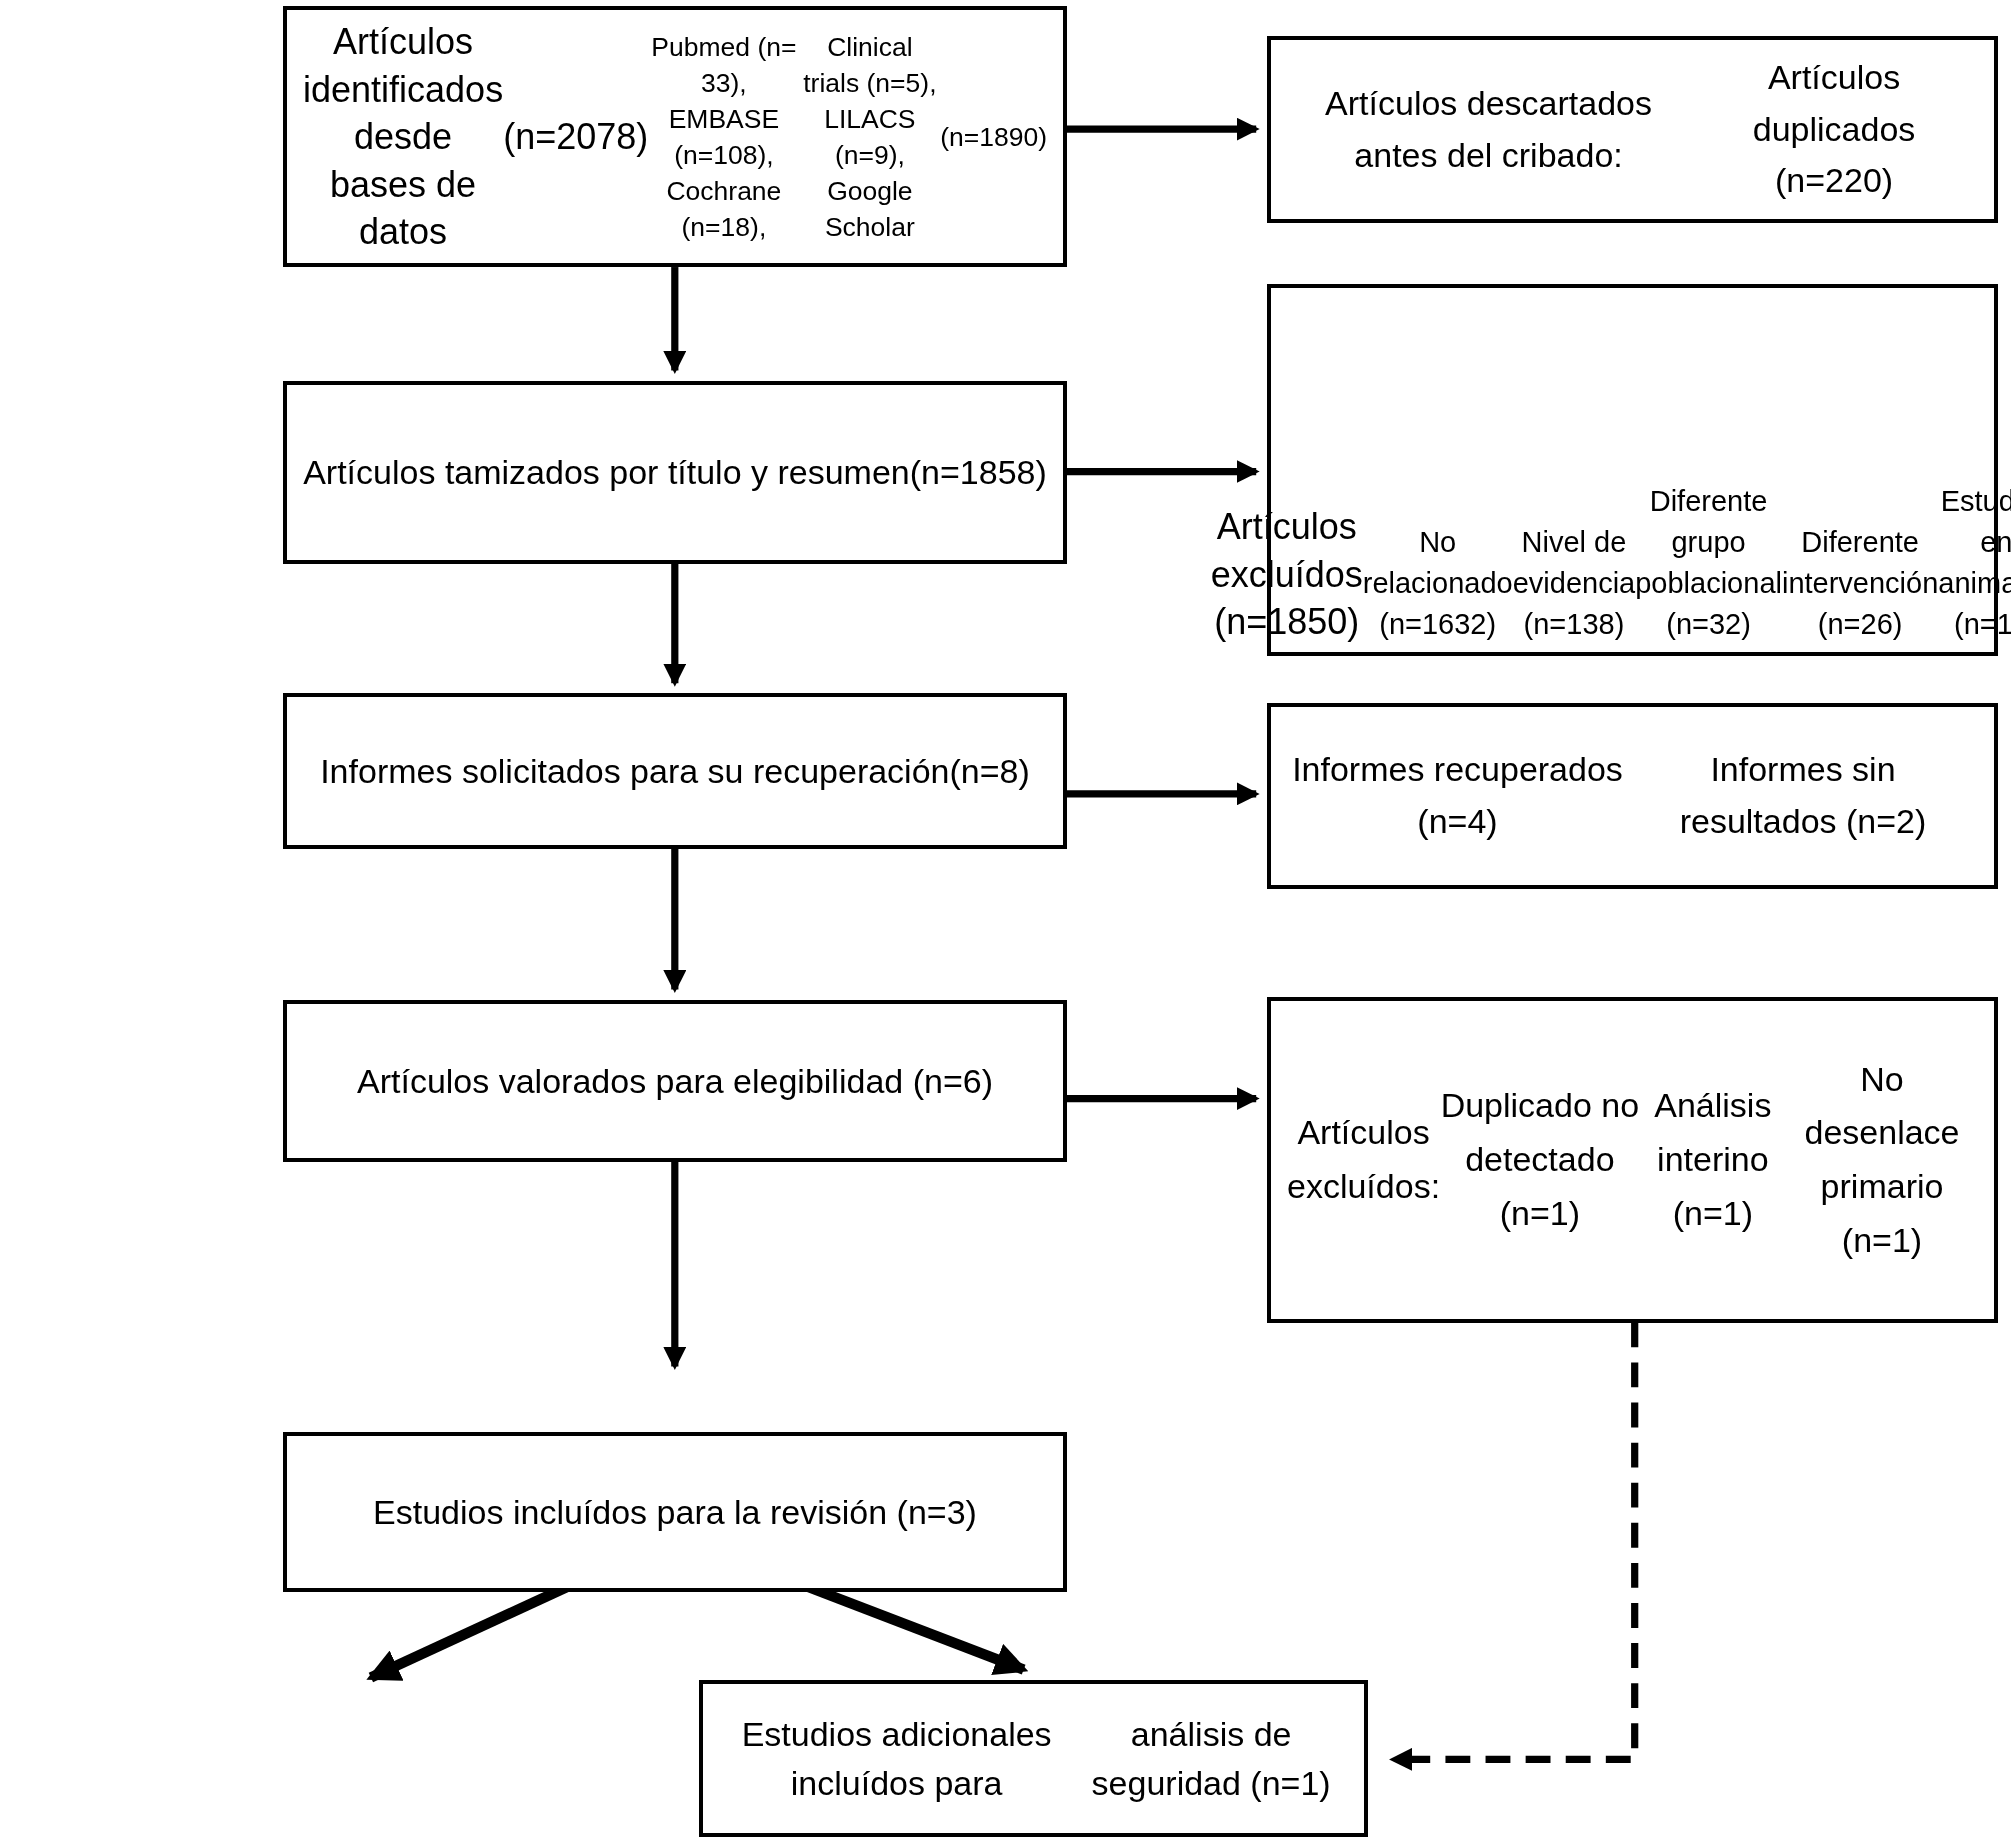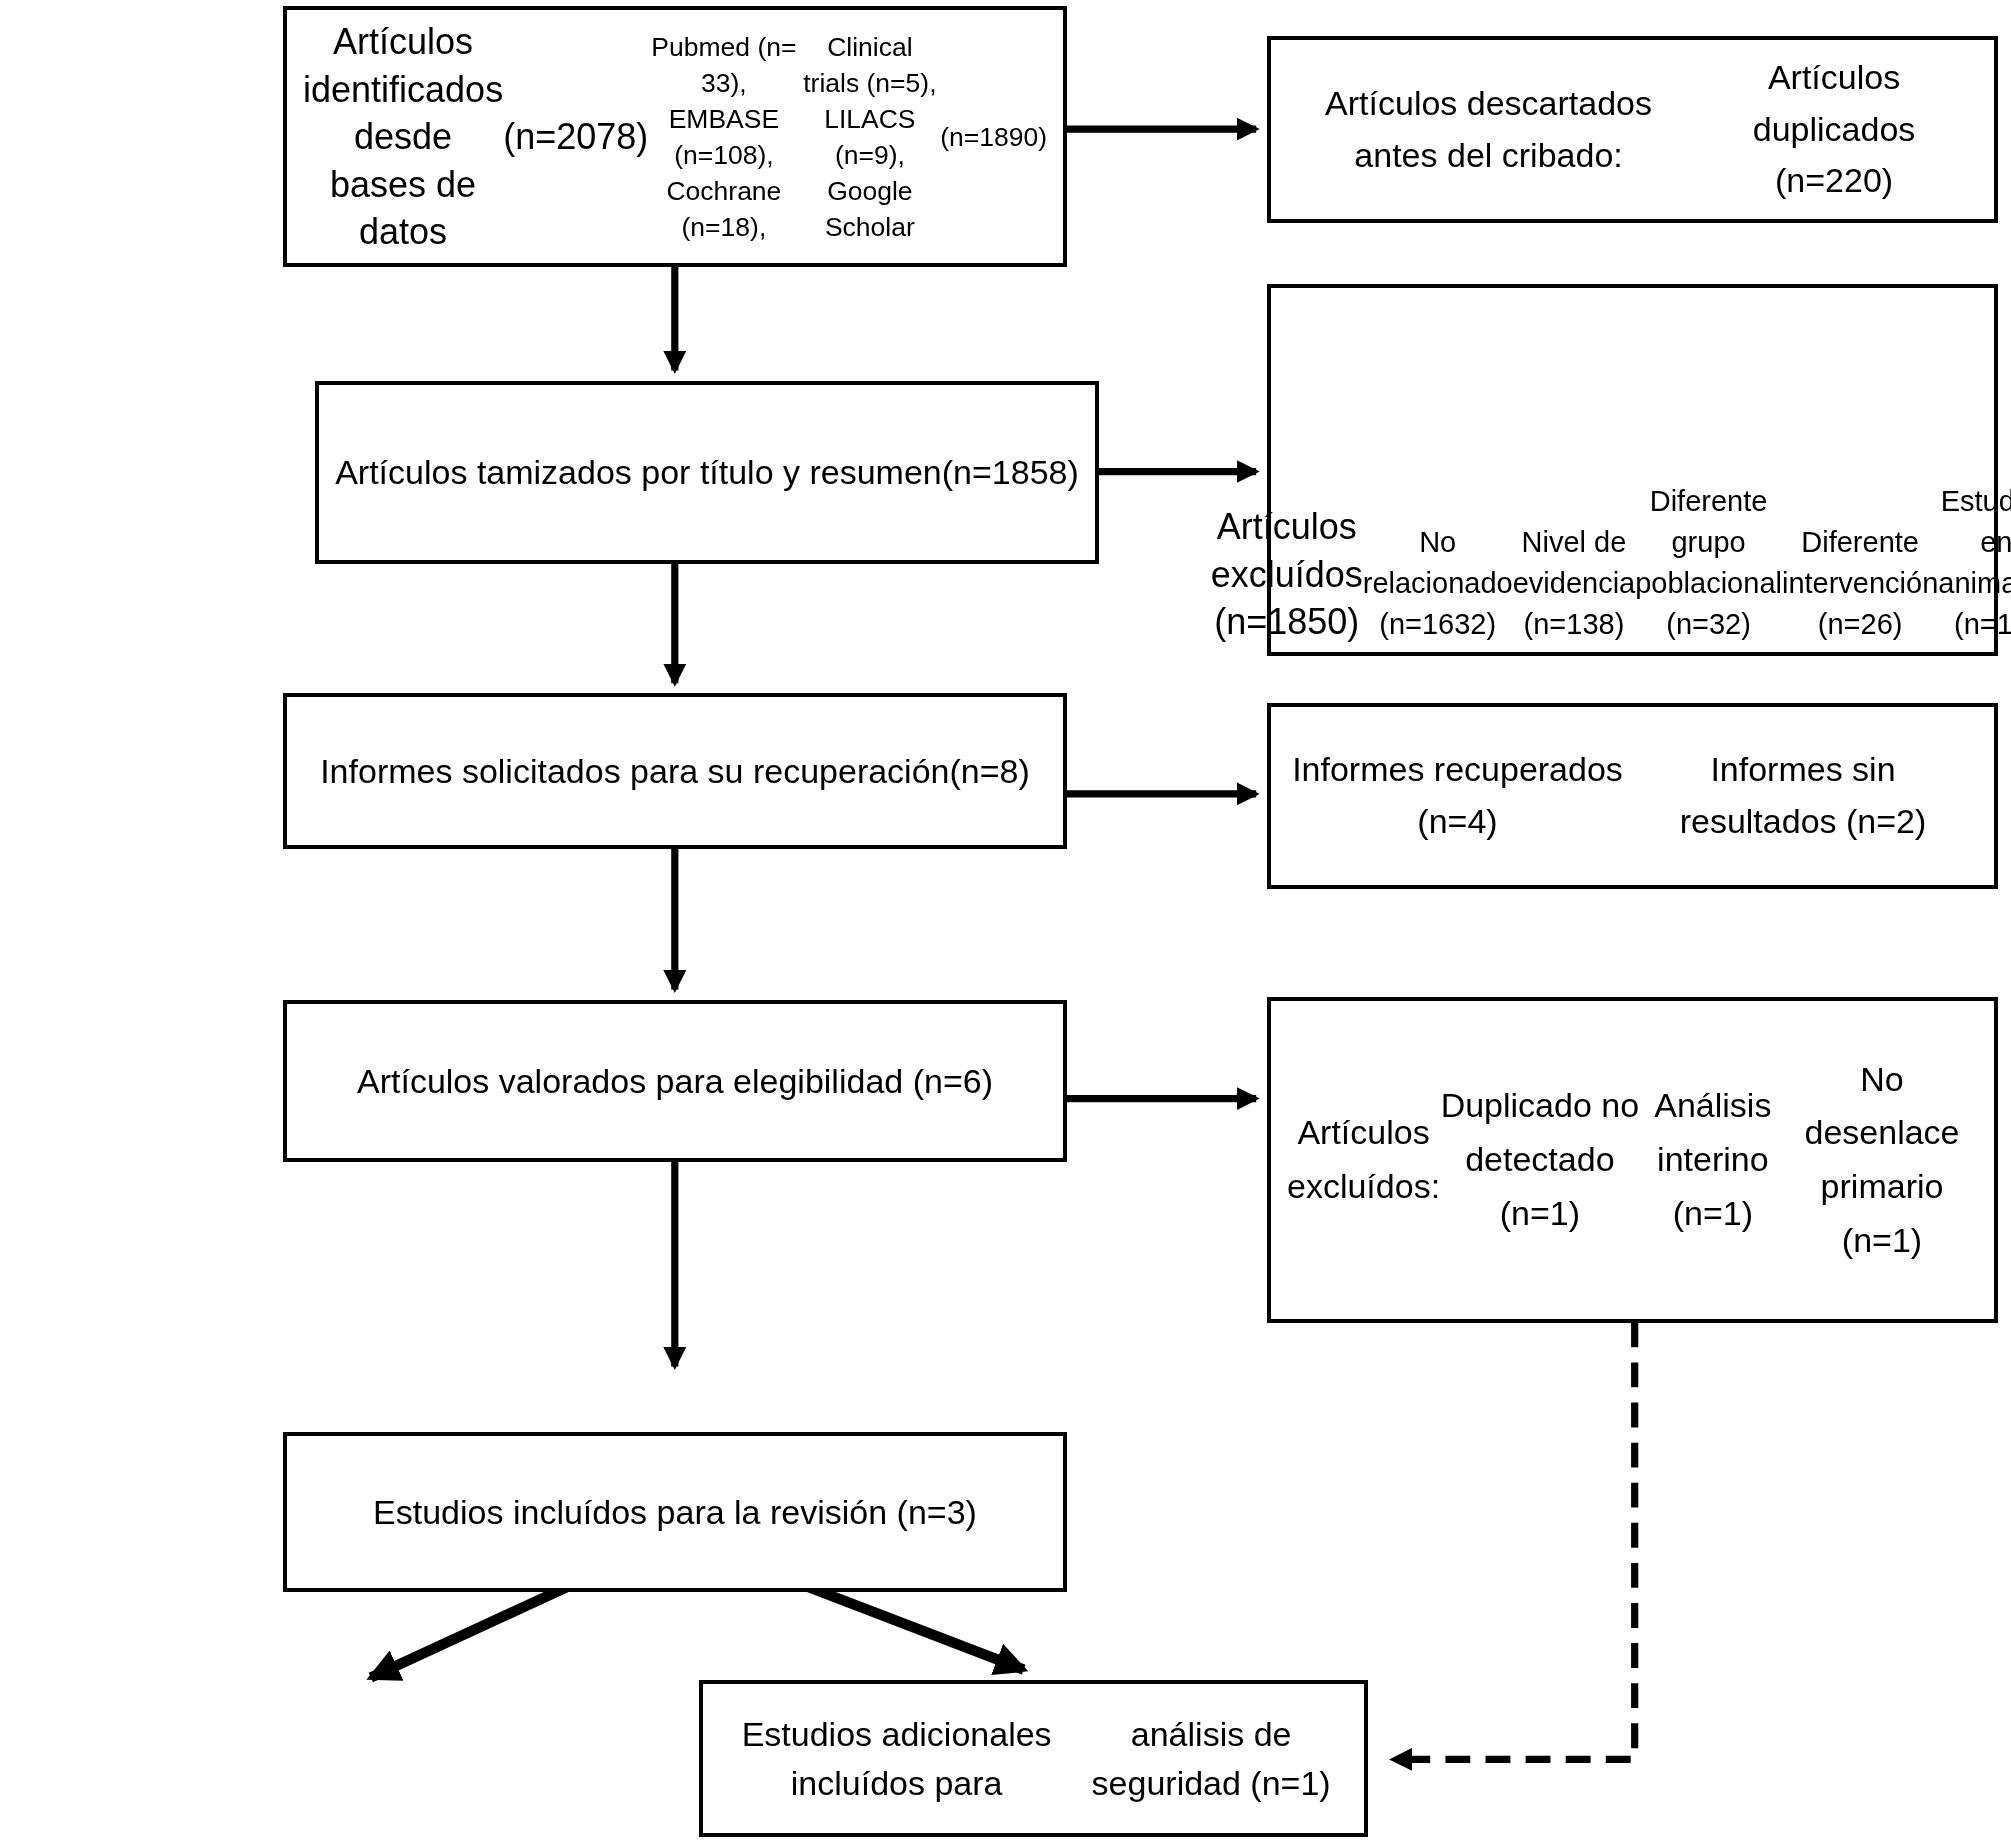--- a/index.html
+++ b/index.html
@@ -74,21 +74,21 @@
     <div class="t-sm">Pubmed (n= 33), EMBASE (n=108), Cochrane (n=18),</div>
     <div class="t-sm">Clinical trials (n=5), LILACS (n=9), Google Scholar</div>
     <div class="t-sm">(n=1890)</div>
   </div>
 
   <div class="box roomy" style="left:1267px; top:36px; width:731px; height:187px;">
     <div class="t-lg">Artículos descartados antes del cribado:</div>
     <div class="t-lg">Artículos duplicados (n=220)</div>
   </div>
 
-  <div class="box" style="left:283px; top:381px; width:784px; height:183px;margin-left:32px;">
+  <div class="box" style="left:283px; top:381px; width:784px; height:183px;">
     <div class="t-lg">Artículos tamizados por título y resumen</div>
     <div class="t-lg">(n=1858)</div>
   </div>
 
   <div class="box" style="left:1267px; top:284px; width:731px; height:372px;align-items:flex-end;">
     <div class="t-xl">Artículos excluídos (n=1850)</div>
     <div class="t-md">No relacionado (n=1632)</div>
     <div class="t-md">Nivel de evidencia (n=138)</div>
     <div class="t-md">Diferente grupo poblacional (n=32)</div>
     <div class="t-md">Diferente intervención (n=26)</div>

